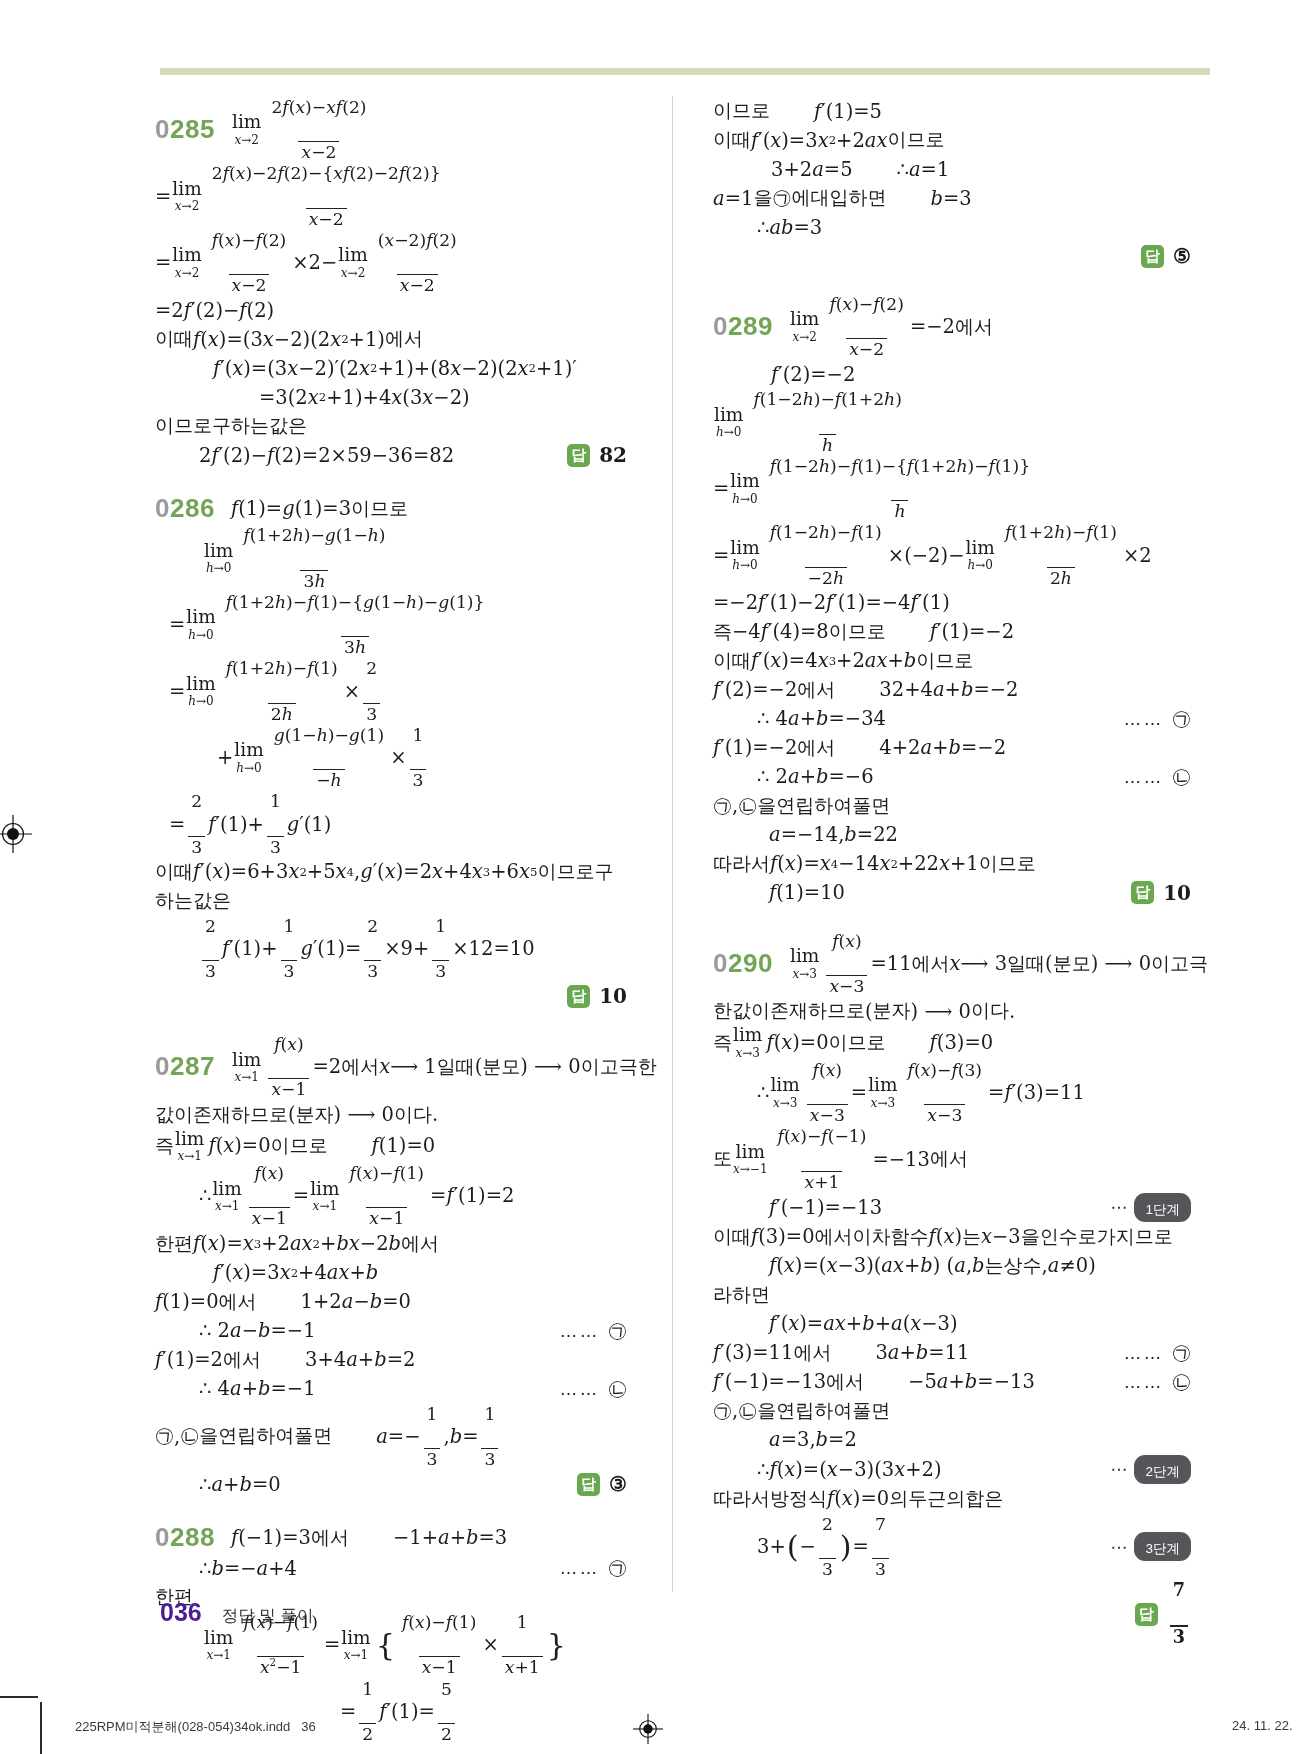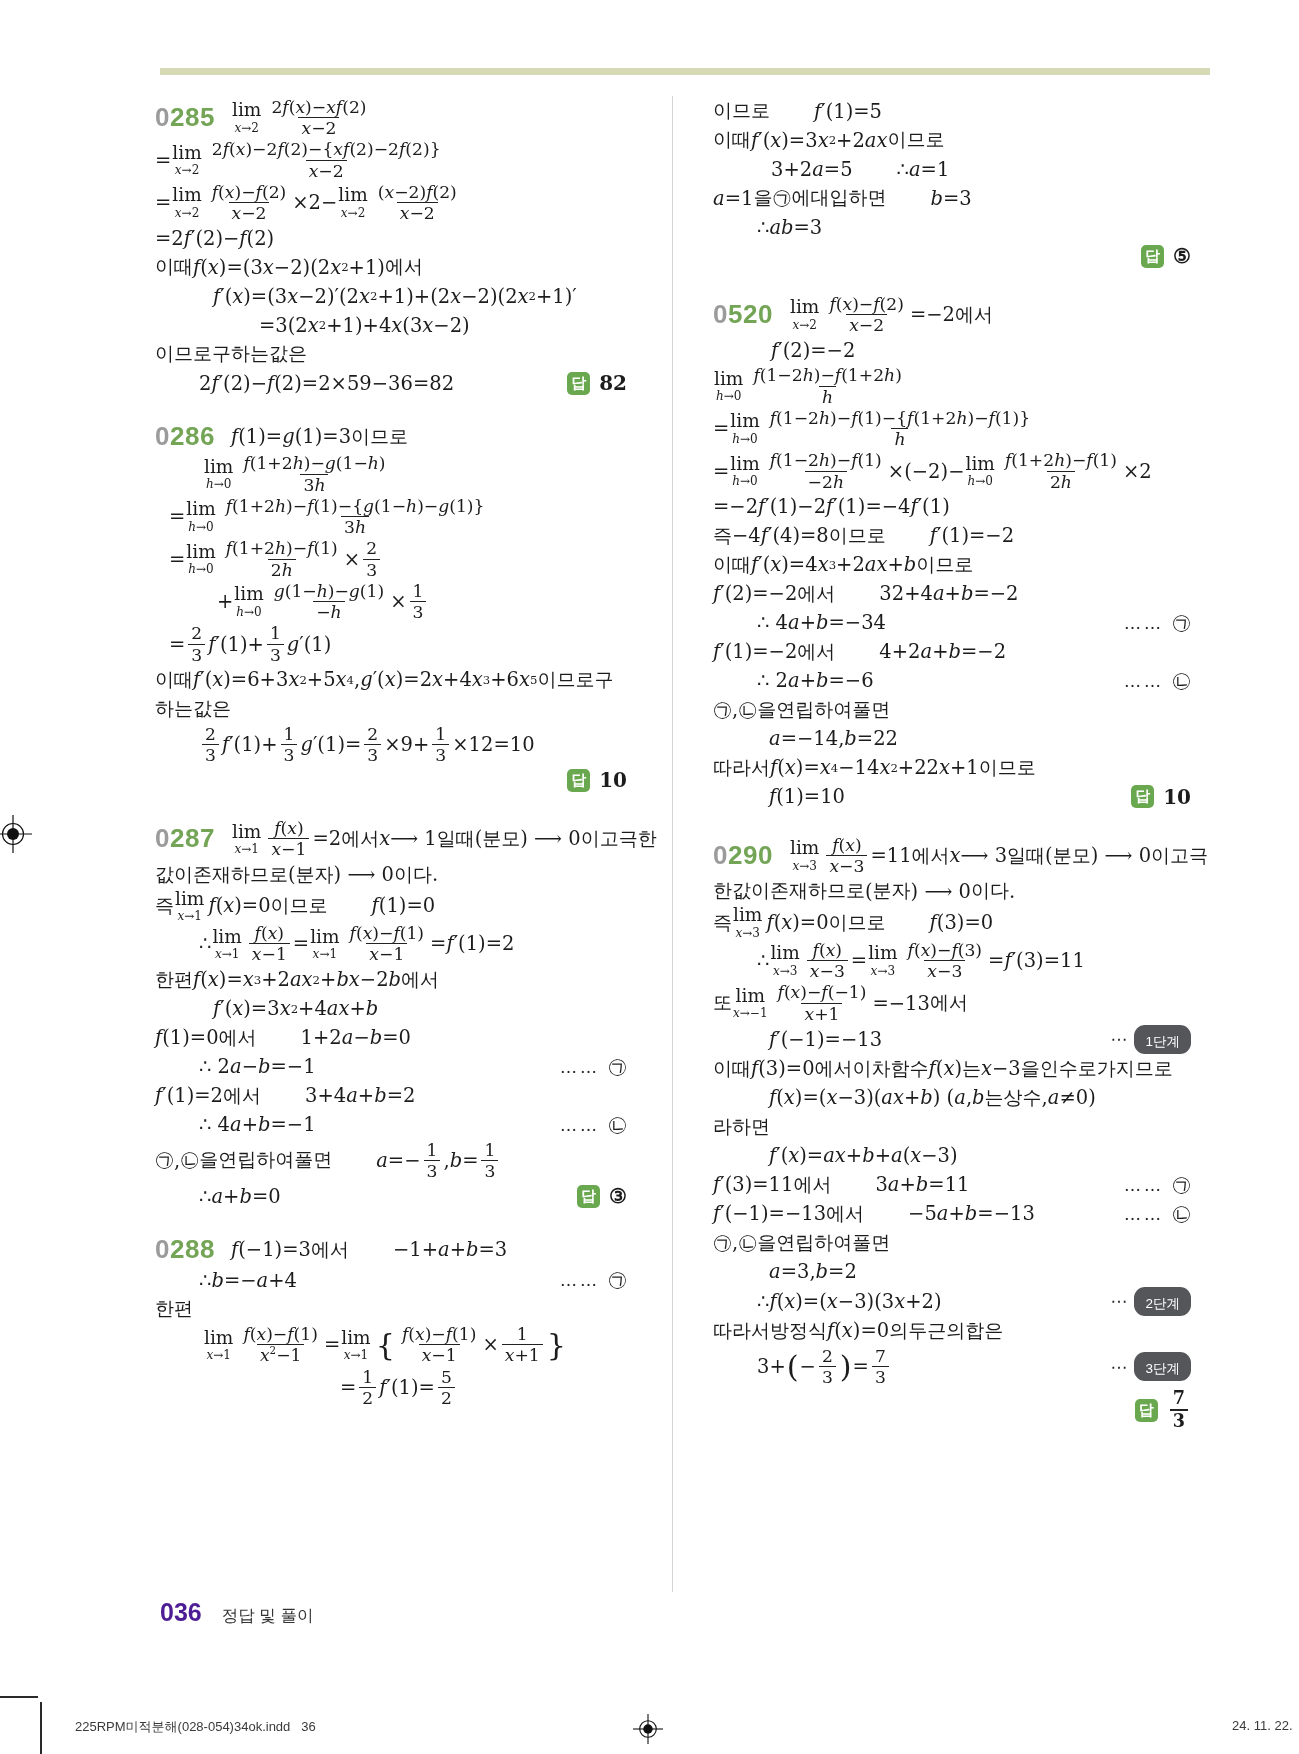--- a/index.html
+++ b/index.html
@@ -27,21 +27,21 @@
   sup.msup { font-size:0.6em; line-height:0; vertical-align:super; }
 
   .pnum { min-width:64px; margin-right:12px; font-family:"Liberation Sans",sans-serif;
           font-size:26px; font-weight:bold; letter-spacing:0.5px; }
   .pnum .z { color:var(--num-gray,#9b9b9b); }
   .pnum .g { color:var(--green,#74a556); }
 
   .frac { display:inline-flex; flex-direction:column; align-items:center;
           vertical-align:middle; margin:0 3px; }
   .frac .num, .frac .den { display:block; padding:0 3px; font-size:0.88em; line-height:1.18; text-align:center; }
-  .frac .den { border-top:1.4px solid #222; }
+  .frac .den { border-top:1.4px solid #222;margin-top:24px; }
 
   .lim { display:inline-flex; flex-direction:column; align-items:center; margin:0 4px 0 1px; }
   .limtop { line-height:1; font-size:0.95em; }
   .limsub { font-size:12px; line-height:1; margin-top:2px; }
 
   .bigb { font-size:1.55em; line-height:0.9; margin:0 1px; }
   .gap { display:inline-block; width:44px; }
 
   .rpart { margin-left:auto; display:flex; align-items:center; padding-left:10px; }
   .refdots { font-size:17px; letter-spacing:3px; margin-right:8px; color:#222; }
@@ -159,21 +159,21 @@
         <div class="line" style="padding-left: 58px;">
           <span class="math">
             <span class="it">f</span>
             <span class="op">′(</span>
             <span class="it">x</span>
             <span class="op">)=(3</span>
             <span class="it">x</span>
             <span class="op">−2)′(2</span>
             <span class="it">x</span>
             <sup class="msup"><span class="op">2</span></sup>
-            <span class="op">+1)+(2</span>
+            <span class="op">+1)+(8</span>
             <span class="it">x</span>
             <span class="op">−2)(2</span>
             <span class="it">x</span>
             <sup class="msup"><span class="op">2</span></sup>
             <span class="op">+1)′</span>
           </span>
         </div>
         <div class="line" style="padding-left: 104px;">
           <span class="math">
             <span class="op">=3(2</span>
@@ -726,21 +726,21 @@
         <div class="line">
           <span class="math"></span>
           <span class="rpart">
             <span class="ansbadge">답</span>
             <span class="ansval"><span class="op">⑤</span></span>
           </span>
         </div>
       </div>
       <div class="block">
         <div class="line">
-          <span class="pnum"><span class="z">0</span><span class="g">520</span></span>
+          <span class="pnum"><span class="z">0</span><span class="g">289</span></span>
           <span class="math">
             <span class="lim">
               <span class="limtop">lim</span>
               <span class="limsub"><span class="it">x</span><span class="op">→2</span></span>
             </span>
             <span class="op"> </span>
             <span class="frac">
               <span class="num"><span class="it">f</span><span class="op">(</span><span class="it">x</span><span class="op">)−</span><span class="it">f</span><span class="op">(2)</span></span>
               <span class="den"><span class="it">x</span><span class="op">−2</span></span>
             </span>

